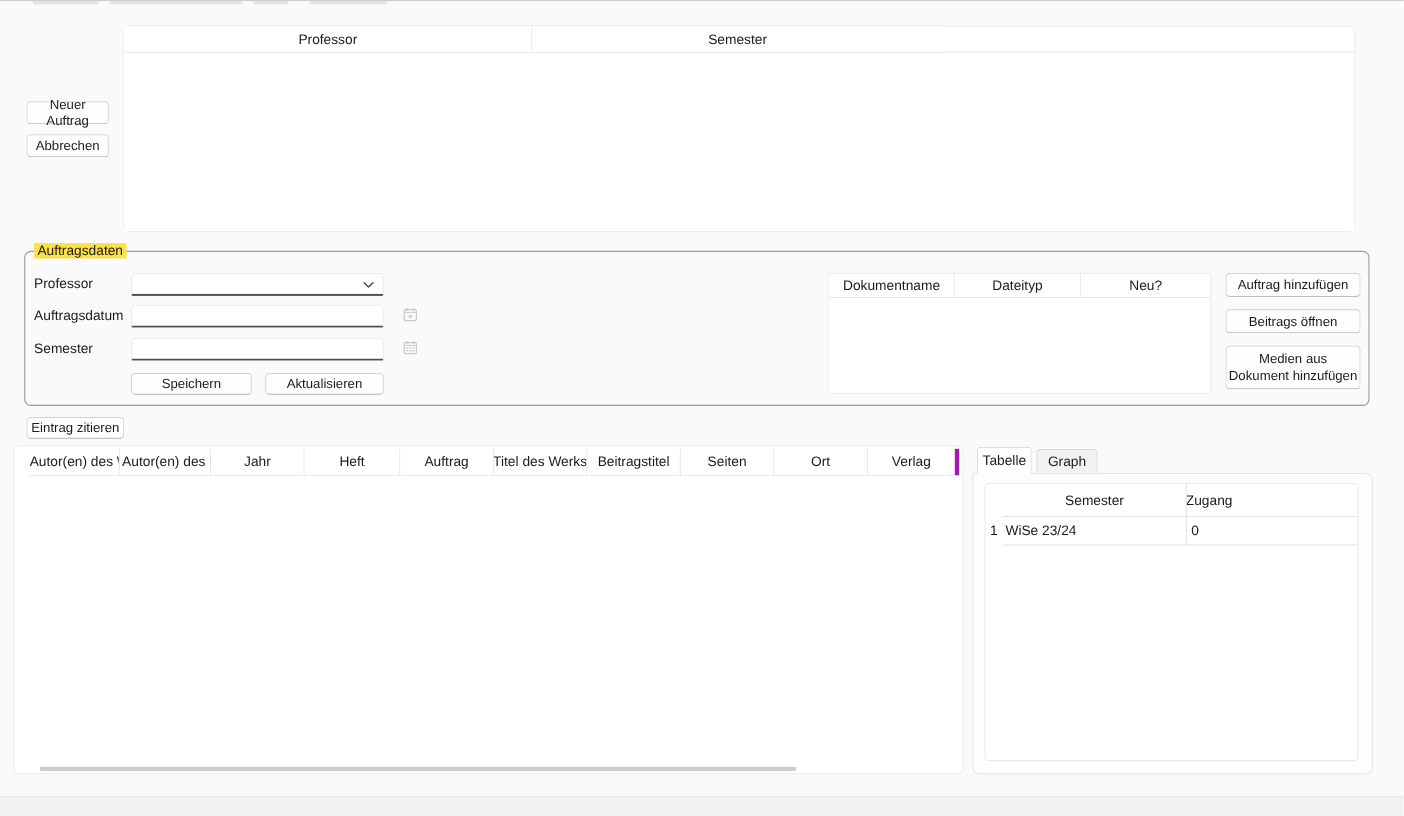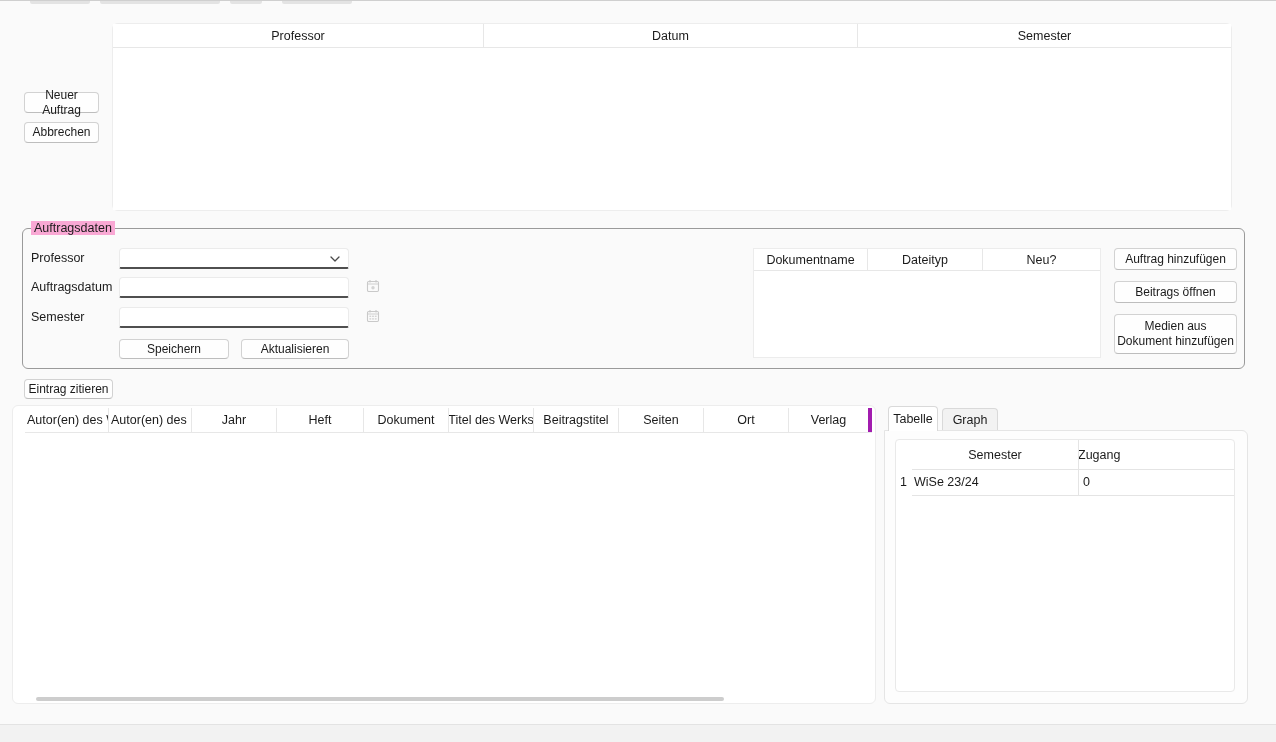--- a/index.html
+++ b/index.html
@@ -54,21 +54,21 @@
 
   
   .groupbox {
     position:absolute;
     border:1px solid #9a9a9a;
     border-radius:6px;
   }
   .groupbox-legend {
     position:absolute;
     top:-8px; left:8px;
-    background:#f9a8d4;
+    background:#fde047;
     padding:0 3px;
     font-size:12.5px;
   }
 
   .form-label { position:absolute; font-size:12.5px; white-space:nowrap; }
   .field {
     position:absolute;
     height:21px;
     background:#ffffff;
     border:1px solid #ebebeb;
@@ -127,21 +127,20 @@
 <body>
 
 <div class="tab-stub" style="left:30px;width:60px;"></div>
 <div class="tab-stub" style="left:100px;width:120px;"></div>
 <div class="tab-stub" style="left:230px;width:32px;"></div>
 <div class="tab-stub" style="left:282px;width:70px;"></div>
 
 <div class="card" style="left:112px;top:22px;width:1120px;height:188px;">
   <div class="hdr-row orders-hdr" style="left:0;top:0;width:1118px;height:24px;">
     <div class="hdr-cell" style="width:371px;">Professor</div>
-    <div class="hdr-cell" style="width:374px;">Datum</div>
     <div class="hdr-cell" style="width:373px;">Semester</div>
   </div>
   <div class="abs" style="left:0;top:24px;width:1118px;height:162px;background:#fff;"></div>
 </div>
 
 <button class="btn" style="left:24px;top:91px;width:75px;height:21px;">Neuer Auftrag</button>
 <button class="btn" style="left:24px;top:121px;width:75px;height:21px;">Abbrechen</button>
 
 <div class="groupbox" style="left:22px;top:227px;width:1223px;height:141px;">
   <span class="groupbox-legend">Auftragsdaten</span>
@@ -201,21 +200,21 @@
 </div>
 
 <button class="btn" style="left:24px;top:378px;width:89px;height:20px;">Eintrag zitieren</button>
 
 <div class="card" style="left:12px;top:404px;width:864px;height:299px;">
   <div class="hdr-row" style="left:12px;top:2px;width:847px;height:25px;">
     <div class="hdr-cell clip-left" style="width:84px;">Autor(en) des Werks</div>
     <div class="hdr-cell clip-left" style="width:83px;">Autor(en) des Beitrags</div>
     <div class="hdr-cell" style="width:85px;">Jahr</div>
     <div class="hdr-cell" style="width:87px;">Heft</div>
-    <div class="hdr-cell" style="width:85px;">Dokument</div>
+    <div class="hdr-cell" style="width:85px;">Auftrag</div>
     <div class="hdr-cell" style="width:85px;">Titel des Werks</div>
     <div class="hdr-cell" style="width:85px;">Beitragstitel</div>
     <div class="hdr-cell" style="width:85px;">Seiten</div>
     <div class="hdr-cell" style="width:85px;">Ort</div>
     <div class="hdr-cell" style="width:83px;">Verlag</div>
   </div>
   <div class="abs" style="left:12px;top:27px;width:847px;height:260px;background:#fff;"></div>
   <div class="scroll-thumb" style="left:23px;top:291px;width:688px;"></div>
 </div>
 

